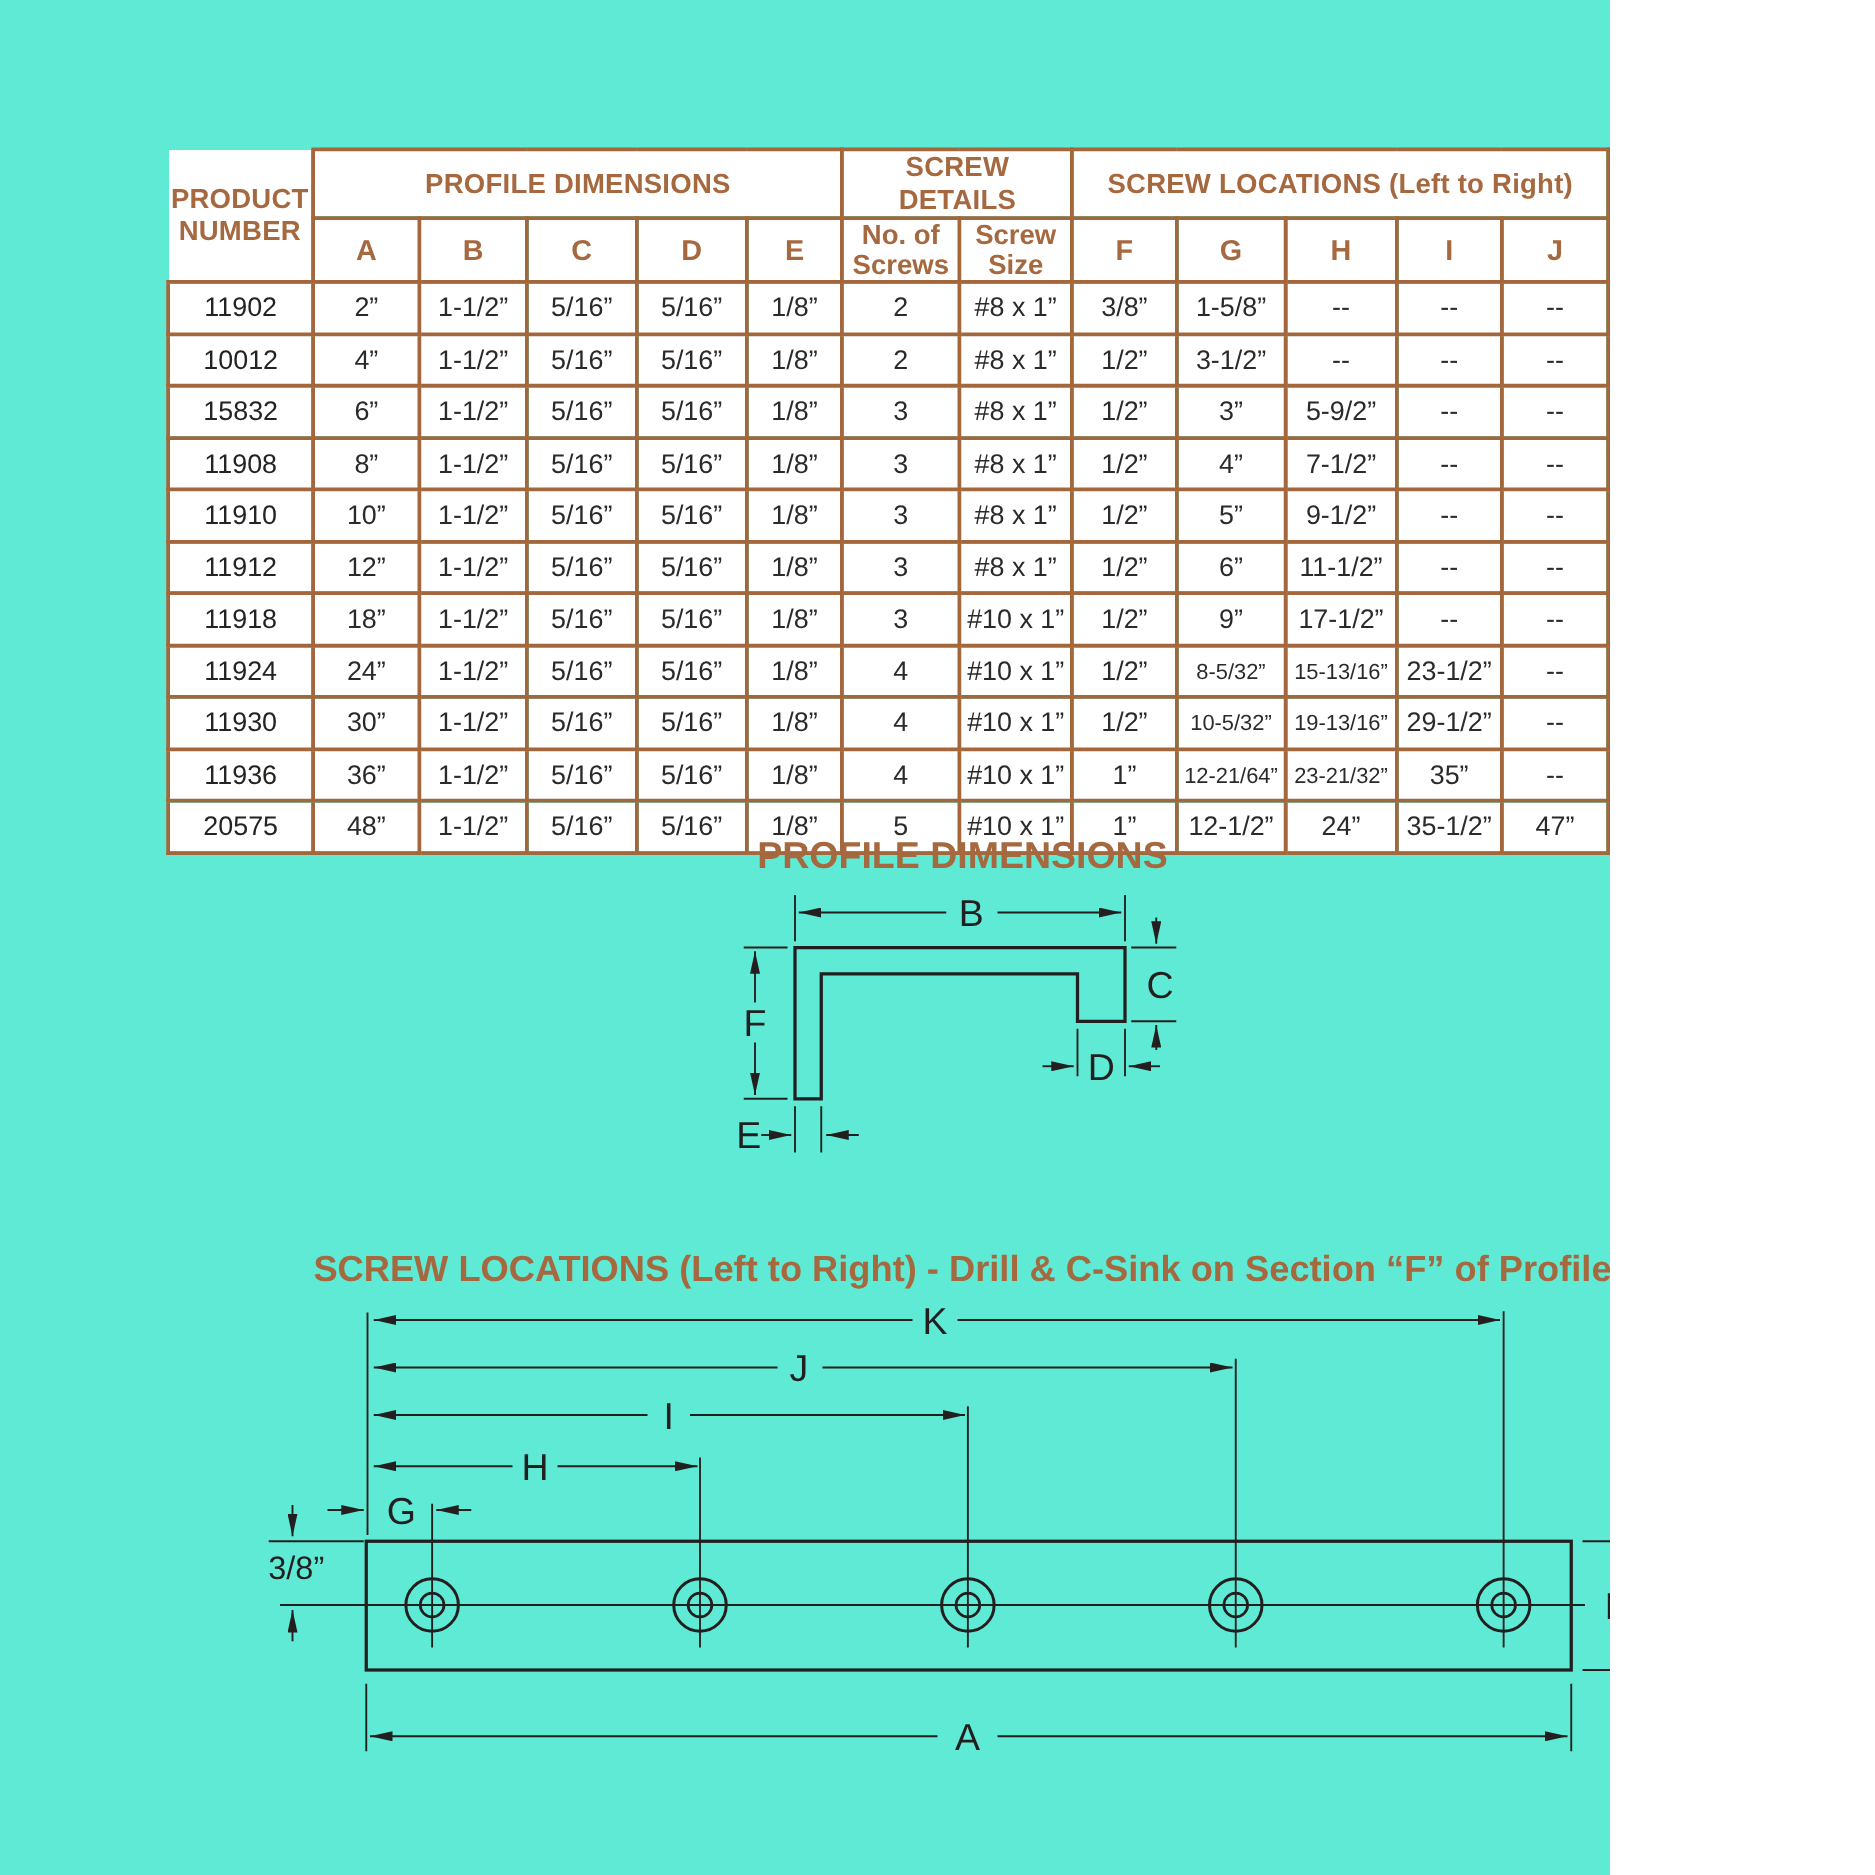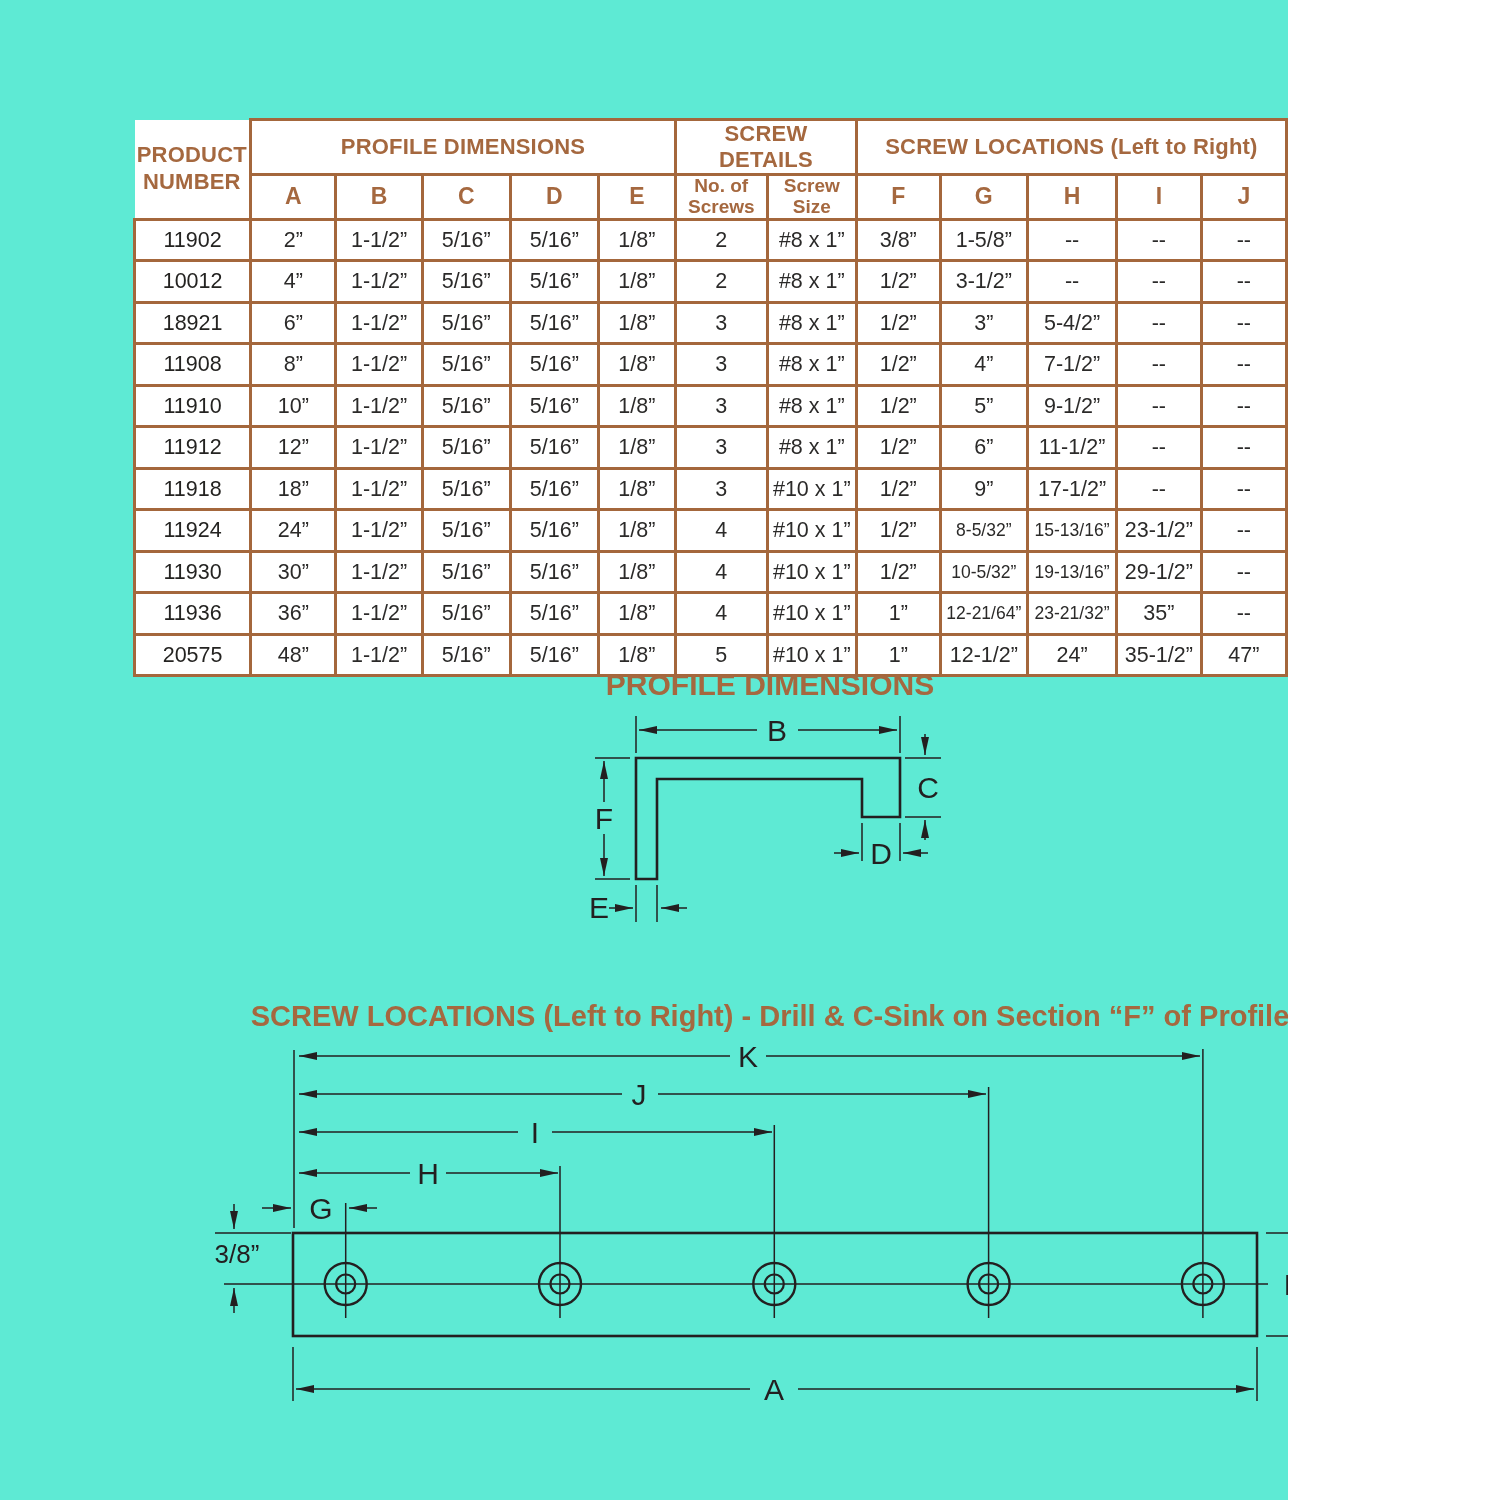--- a/index.html
+++ b/index.html
@@ -8,21 +8,21 @@
 
   
   table.spec { position:absolute; left:133px; top:118px; border-collapse:collapse; table-layout:fixed; }
   table.spec th, table.spec td { border:3px solid #a4673c; padding:0; text-align:center; vertical-align:middle; overflow:hidden; }
   th.corner { border-top:none !important; border-left:none !important; background:#fff;
               color:#a5683f; font-weight:bold; font-size:21.5px; line-height:1.2; white-space:pre-line; }
   thead th { color:#a5683f; font-weight:bold; background:#fff; }
   tr.r1 th { font-size:22px; height:41px; letter-spacing:0.2px; }
   tr.r2 th { height:40px; }
   tr.r2 th.letter { font-size:23px; }
-  tr.r2 th.twoline { font-size:19px; line-height:1.1; white-space:pre-line; }
+  tr.r2 th.twoline { font-size:22px; line-height:1.1; white-space:pre-line; }
   table.spec td { font-size:21.5px; color:#2b2a29; height:38.5px; background:#fff; }
   table.spec td.prod { font-weight:normal; color:#242321; }
   table.spec td.small { font-size:17.5px;text-align:center; }
 
   
   .title { position:absolute; left:20px; width:1500px; text-align:center; font-weight:bold; color:#a5683f; }
   .profile-title { top:668px; font-size:30px; }
   .screw-title  { top:1000px; font-size:29px; }
 
   
@@ -106,31 +106,31 @@
           <td>1/8”</td>
           <td>2</td>
           <td>#8 x 1”</td>
           <td>1/2”</td>
           <td>3-1/2”</td>
           <td>--</td>
           <td>--</td>
           <td>--</td>
         </tr>
         <tr>
-          <td class="prod">18921</td>
+          <td class="prod">15832</td>
           <td>6”</td>
           <td>1-1/2”</td>
           <td>5/16”</td>
           <td>5/16”</td>
           <td>1/8”</td>
           <td>3</td>
           <td>#8 x 1”</td>
           <td>1/2”</td>
           <td>3”</td>
-          <td>5-4/2”</td>
+          <td>5-9/2”</td>
           <td>--</td>
           <td>--</td>
         </tr>
         <tr>
           <td class="prod">11908</td>
           <td>8”</td>
           <td>1-1/2”</td>
           <td>5/16”</td>
           <td>5/16”</td>
           <td>1/8”</td>

